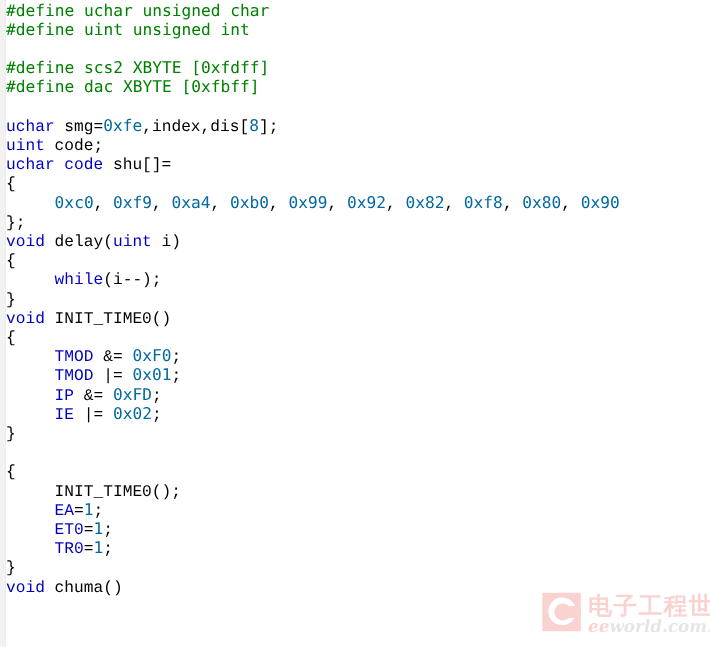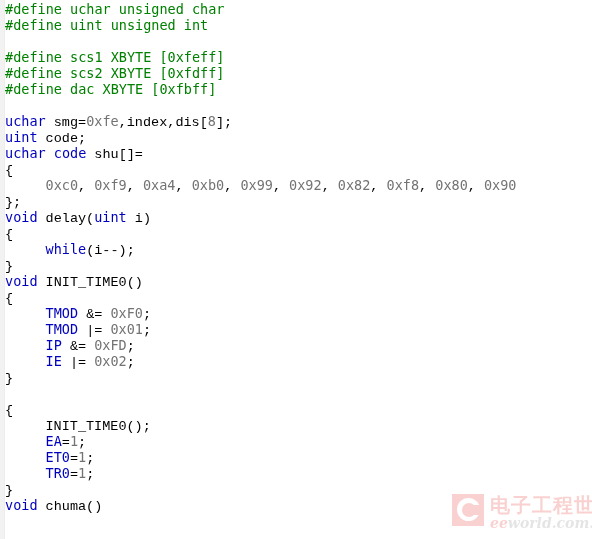--- a/index.html
+++ b/index.html
@@ -39,22 +39,22 @@
   }
   .code-line {
     height: 16px;
     line-height: 16px;
     font-size: 13.5px;
     white-space: pre;
     letter-spacing: 0px;
     color: #000000;
   }
   .tok-pre   { color: #008000; }           
-  .tok-kw    { color: #0000c0; }           
-  .tok-num   { color: #737373; }           
+  .tok-kw    { color: #0000c0; font-family: Liberation Mono, monospace; }           
+  .tok-num   { color: #0369a1; }           
   .tok-plain { color: #000000; font-family: Liberation Mono, monospace; }           
 
   
   #watermark {
     position: absolute;
     left: 452px;
     top: 492px;
     width: 134px;
     height: 44px;
     opacity: 0.22;
@@ -124,21 +124,20 @@
 <body>
 
 <div id="code-viewer">
 
   <div id="gutter"></div>
 
   <div id="code-lines">
       <div class="code-line"><span class="tok-pre">#define uchar unsigned char</span></div>
       <div class="code-line"><span class="tok-pre">#define uint unsigned int</span></div>
       <div class="code-line">&nbsp;</div>
-      <div class="code-line"><span class="tok-pre">#define scs1 XBYTE [0xfeff]</span></div>
       <div class="code-line"><span class="tok-pre">#define scs2 XBYTE [0xfdff]</span></div>
       <div class="code-line"><span class="tok-pre">#define dac XBYTE [0xfbff]</span></div>
       <div class="code-line">&nbsp;</div>
       <div class="code-line"><span class="tok-kw">uchar</span><span class="tok-plain"> smg=</span><span class="tok-num">0xfe</span><span class="tok-plain">,index,dis[</span><span class="tok-num">8</span><span class="tok-plain">];</span></div>
       <div class="code-line"><span class="tok-kw">uint</span><span class="tok-plain"> code;</span></div>
       <div class="code-line"><span class="tok-kw">uchar</span><span class="tok-plain"> </span><span class="tok-kw">code</span><span class="tok-plain"> shu[]=</span></div>
       <div class="code-line"><span class="tok-plain">{</span></div>
       <div class="code-line"><span class="tok-plain">     </span><span class="tok-num">0xc0</span><span class="tok-plain">, </span><span class="tok-num">0xf9</span><span class="tok-plain">, </span><span class="tok-num">0xa4</span><span class="tok-plain">, </span><span class="tok-num">0xb0</span><span class="tok-plain">, </span><span class="tok-num">0x99</span><span class="tok-plain">, </span><span class="tok-num">0x92</span><span class="tok-plain">, </span><span class="tok-num">0x82</span><span class="tok-plain">, </span><span class="tok-num">0xf8</span><span class="tok-plain">, </span><span class="tok-num">0x80</span><span class="tok-plain">, </span><span class="tok-num">0x90</span></div>
       <div class="code-line"><span class="tok-plain">};</span></div>
       <div class="code-line"><span class="tok-kw">void</span><span class="tok-plain"> delay(</span><span class="tok-kw">uint</span><span class="tok-plain"> i)</span></div>

